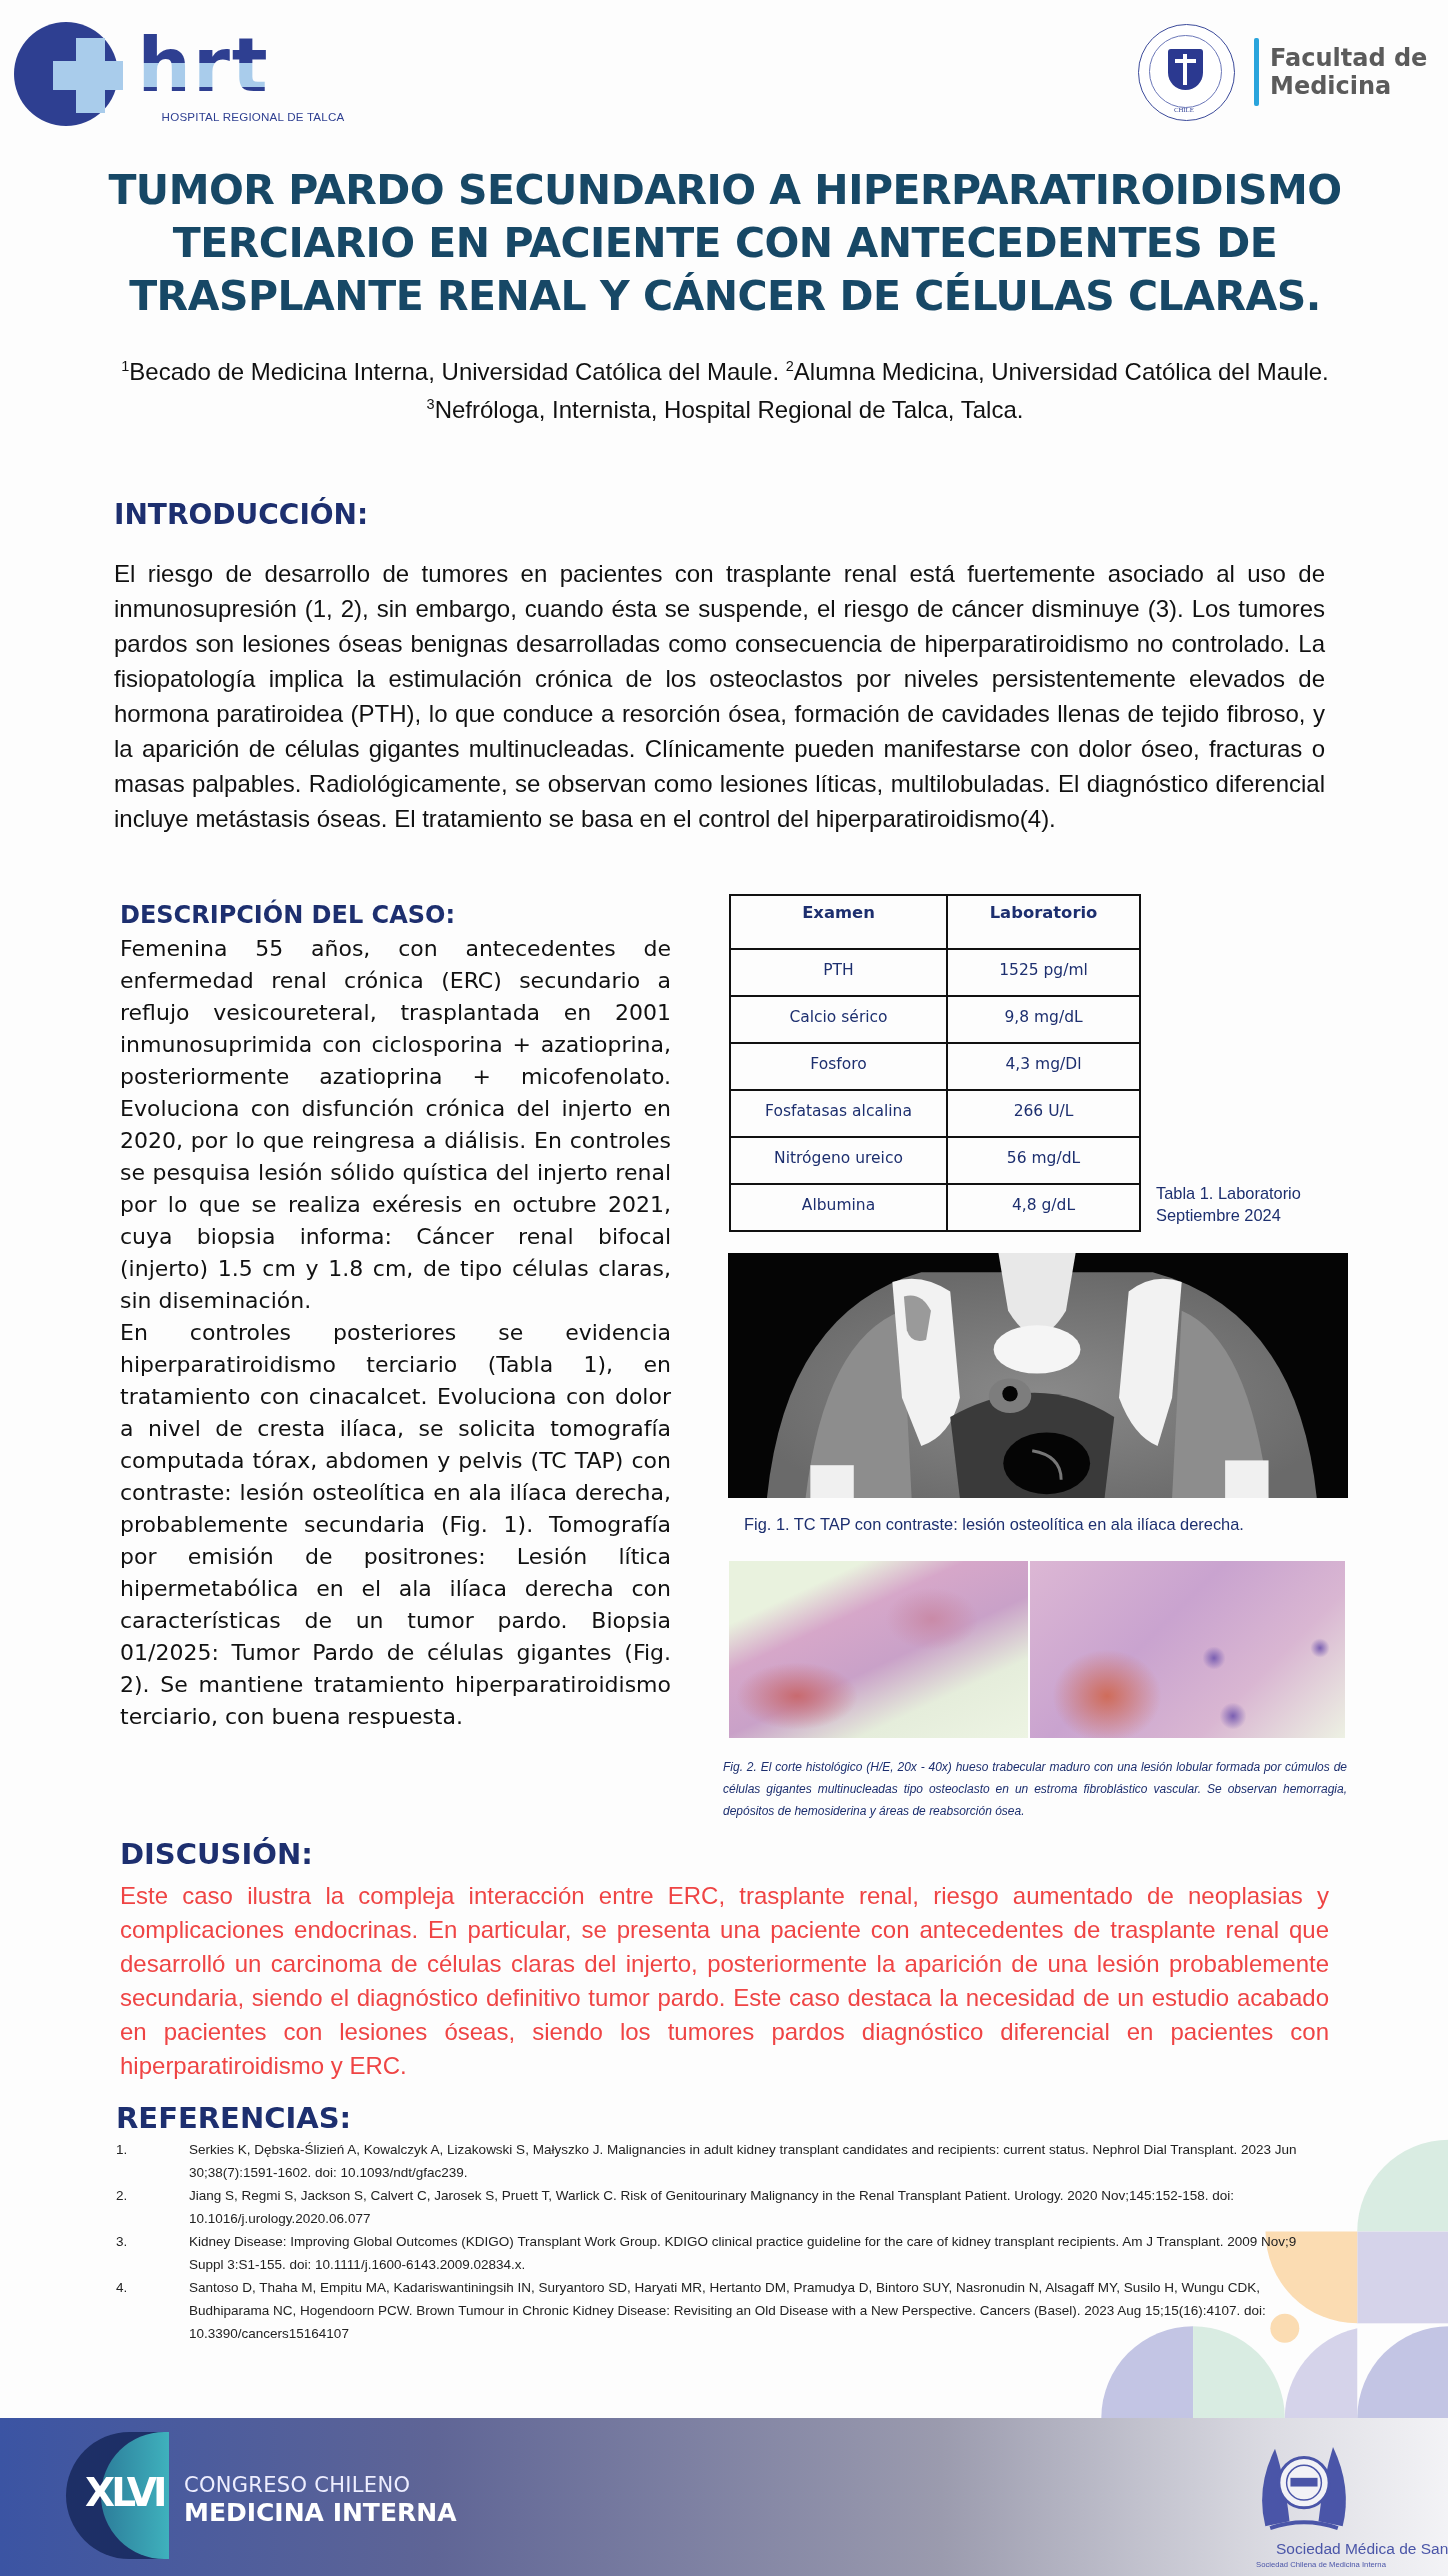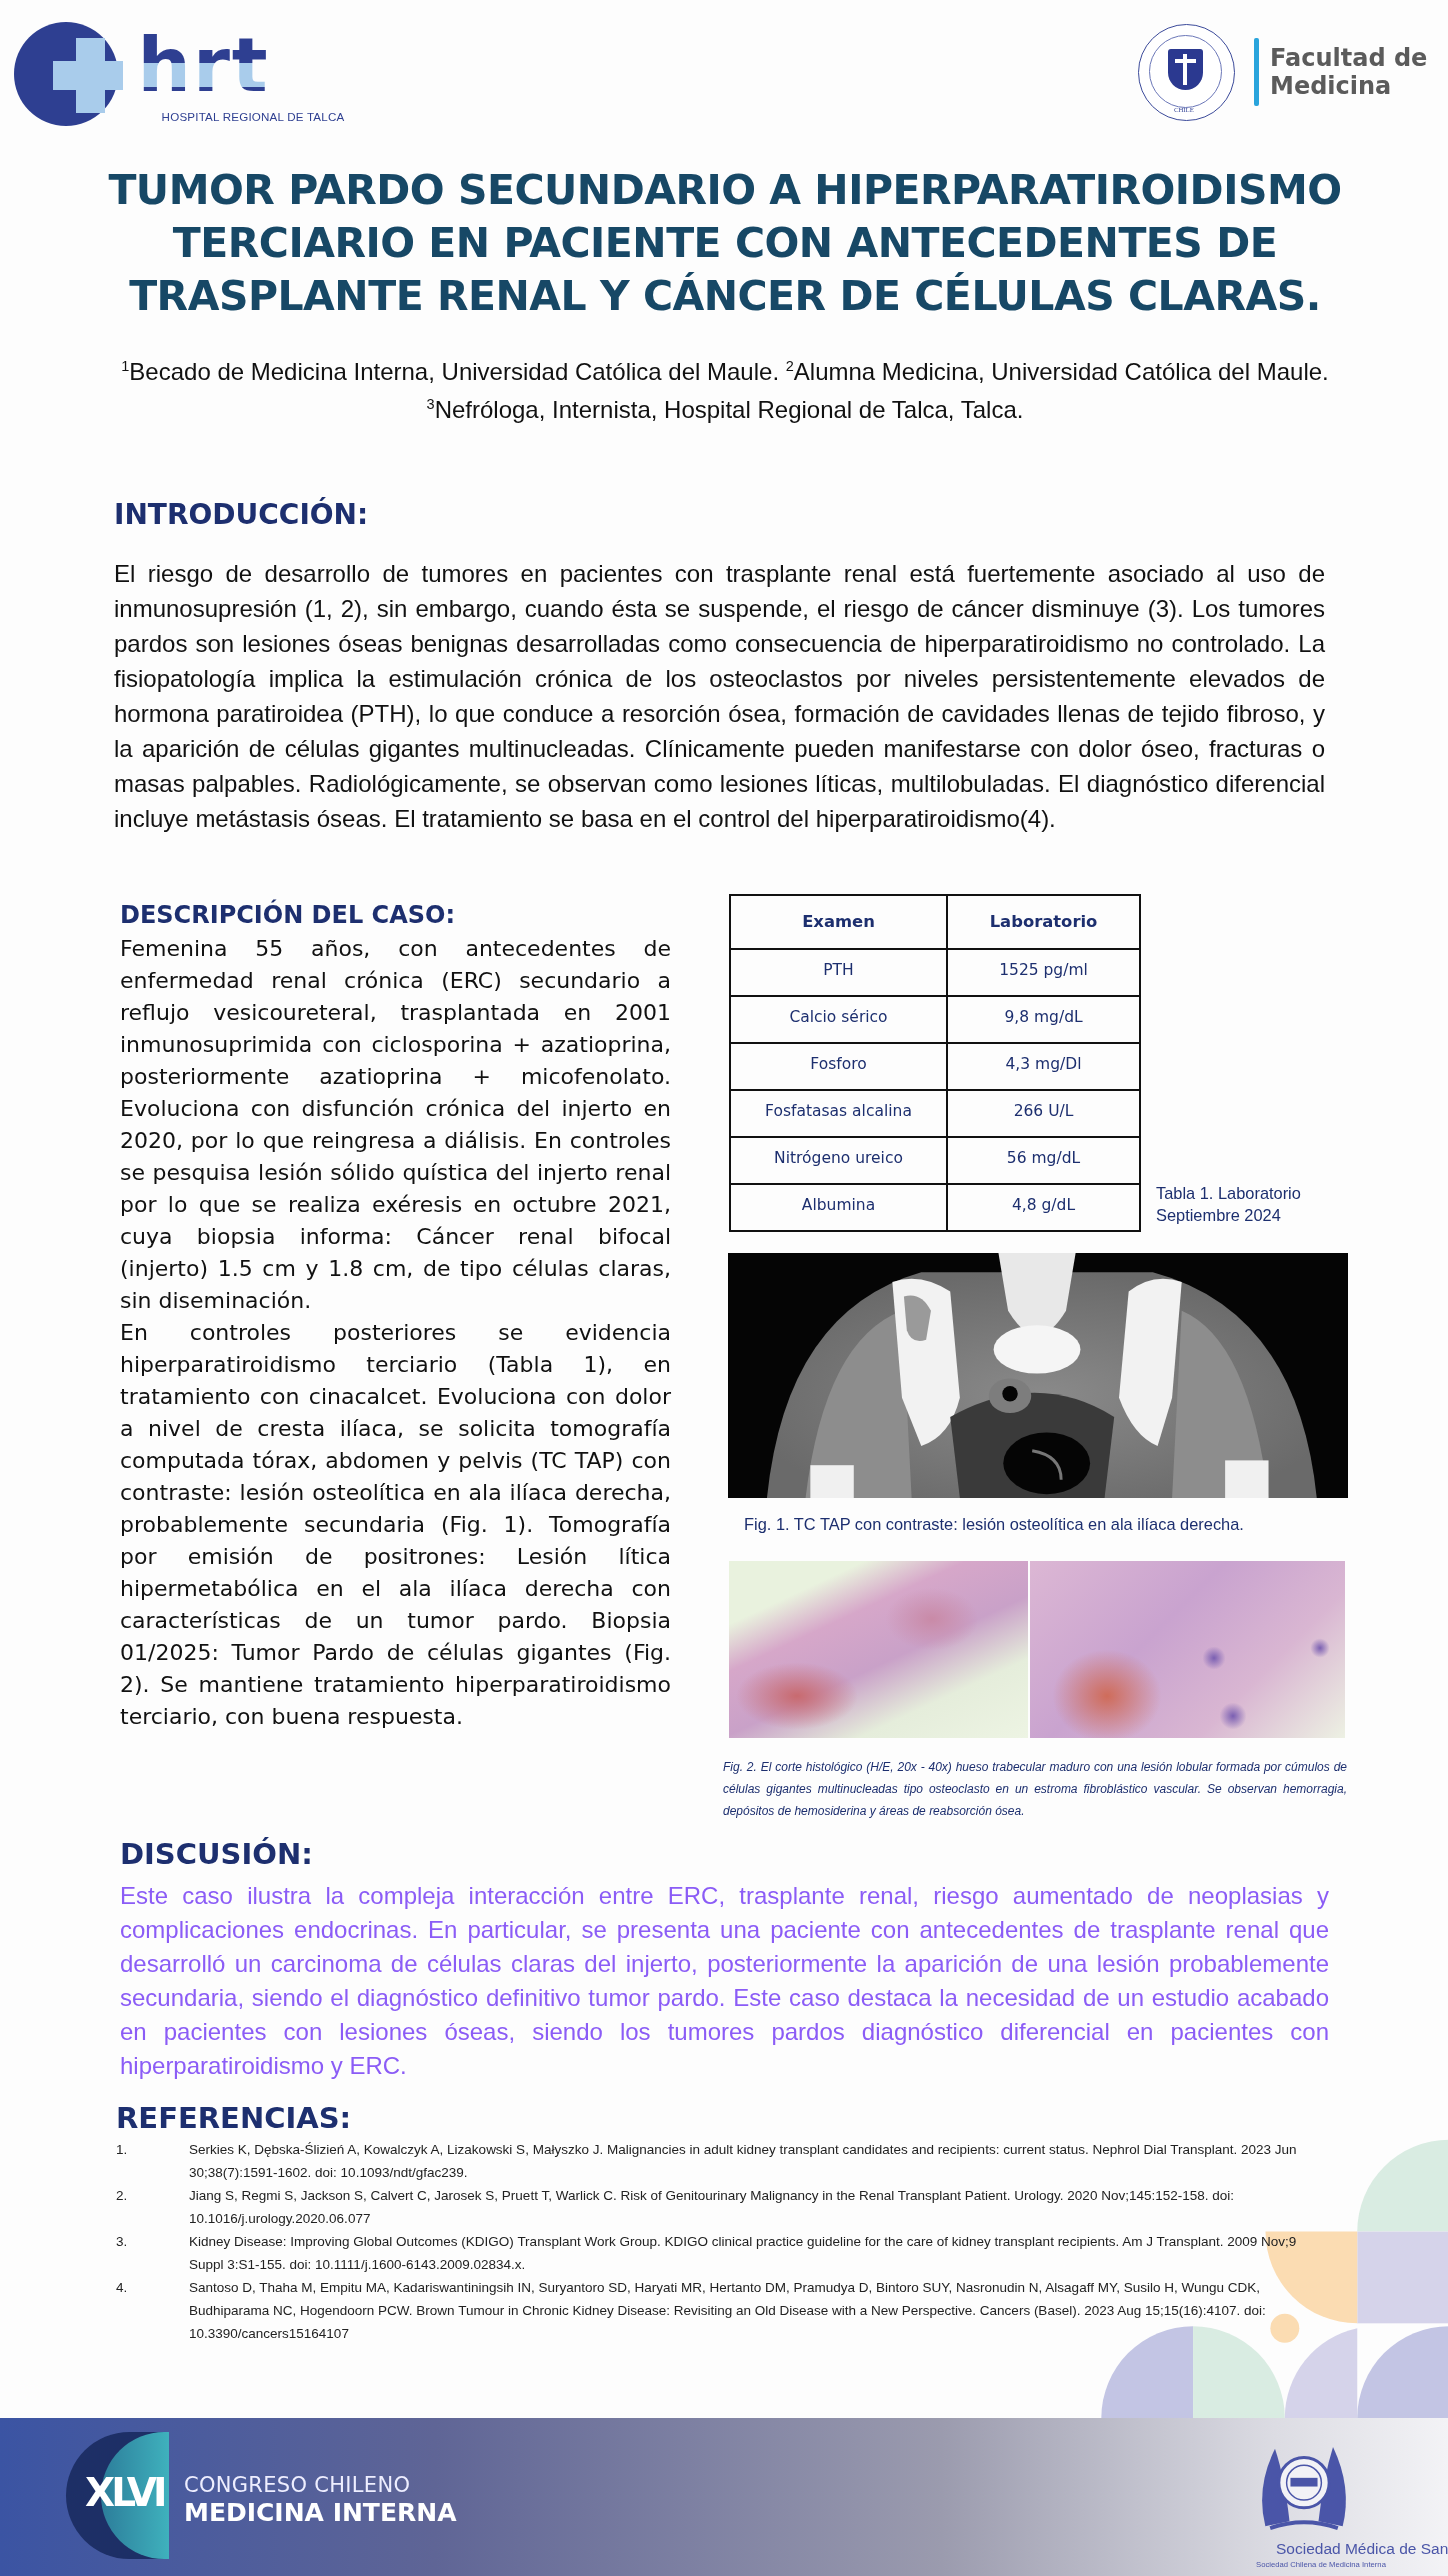--- a/index.html
+++ b/index.html
@@ -45,42 +45,42 @@
     .intro-p { left: 114px; top: 556px; width: 1211px; font-size: 24px; line-height: 35px; text-align: justify; color: #111; }
 
     .case-h { left: 120px; top: 901px; font-size: 24px; }
     .case-p { left: 120px; top: 933px; width: 551px; font-family: "DejaVu Sans", sans-serif; font-size: 22px; line-height: 32px; text-align: justify; color: #111; }
     .case-p p { margin: 0; }
 
     
     .lab-table { left: 729px; top: 894px; border-collapse: collapse; font-family: "DejaVu Sans", sans-serif; color: #1d2f6f; }
     .lab-table th, .lab-table td { border: 2.9px solid #111; text-align: center; width: 193px; font-size: 15.5px; }
     .lab-table td:first-child, .lab-table th:first-child { width: 217px; }
-    .lab-table th { height: 54px; font-weight: bold; font-size: 16.4px; vertical-align: top; padding-top: 16px; }
+    .lab-table th { height: 54px; font-weight: bold; font-size: 16.4px; vertical-align: top; padding-top: 7px; }
     .lab-table td { height: 47px; vertical-align: top; padding-top: 10.6px; }
     .table-caption { left: 1156px; top: 1182px; font-size: 16.4px; line-height: 22px; color: #1d2f6f; }
 
     
     .fig1 { left: 728px; top: 1253px; width: 620px; height: 245px; background: #050505; overflow: hidden; }
     .fig1-caption { left: 744px; top: 1515px; font-size: 16.4px; color: #1d2f6f; }
     .fig2a { left: 729px; top: 1561px; width: 299px; height: 177px; overflow: hidden;
       background: radial-gradient(ellipse 87px 48px at 68px 135px, #c86a6f 0%, rgba(200,106,111,0) 70%),
                   radial-gradient(ellipse 58px 39px at 203px 58px, #c98aa7 0%, rgba(201,138,167,0) 80%),
                   linear-gradient(155deg, #e9f2de 0 20%, #d6a7c9 35%, #c9a1c8 55%, #e5eddb 75%, #edf4e3 100%); }
     .fig2b { left: 1030px; top: 1561px; width: 315px; height: 177px; overflow: hidden;
       background: radial-gradient(ellipse 68px 58px at 77px 135px, #cf6c5a 0%, rgba(207,108,90,0) 80%),
                   radial-gradient(circle 11.6px at 184px 97px, #7a5fb2 0%, rgba(122,95,178,0) 100%),
                   radial-gradient(circle 13.5px at 203px 155px, #7a5fb2 0%, rgba(122,95,178,0) 100%),
                   radial-gradient(circle 9.7px at 290px 87px, #7a5fb2 0%, rgba(122,95,178,0) 100%),
                   linear-gradient(135deg, #dcb7d4 0%, #c9a3cf 40%, #d9b6d2 70%, #edf1e3 100%); }
     .fig2-caption { left: 723px; top: 1756px; width: 624px; font-size: 12px; line-height: 22px; font-style: italic; color: #1d2f6f; text-align: justify; }
 
     
     .disc-h { left: 120px; top: 1837px; font-size: 29px; }
-    .disc-p { left: 120px; top: 1879px; width: 1209px; font-size: 24px; line-height: 34px; text-align: justify; color: #8b5cf6; }
+    .disc-p { left: 120px; top: 1879px; width: 1209px; font-size: 24px; line-height: 34px; text-align: justify; color: #ef4444; }
 
     
     .ref-h { left: 116px; top: 2101px; font-size: 29px; }
     .refs { left: 116px; top: 2138px; width: 1213px; font-size: 13.5px; line-height: 23px; color: #222; list-style: none; }
     .refs li { display: flex; }
     .refs .num { width: 73px; flex: 0 0 73px; }
     .refs .txt { flex: 1; }
 
     
     .deco { position: absolute; }

